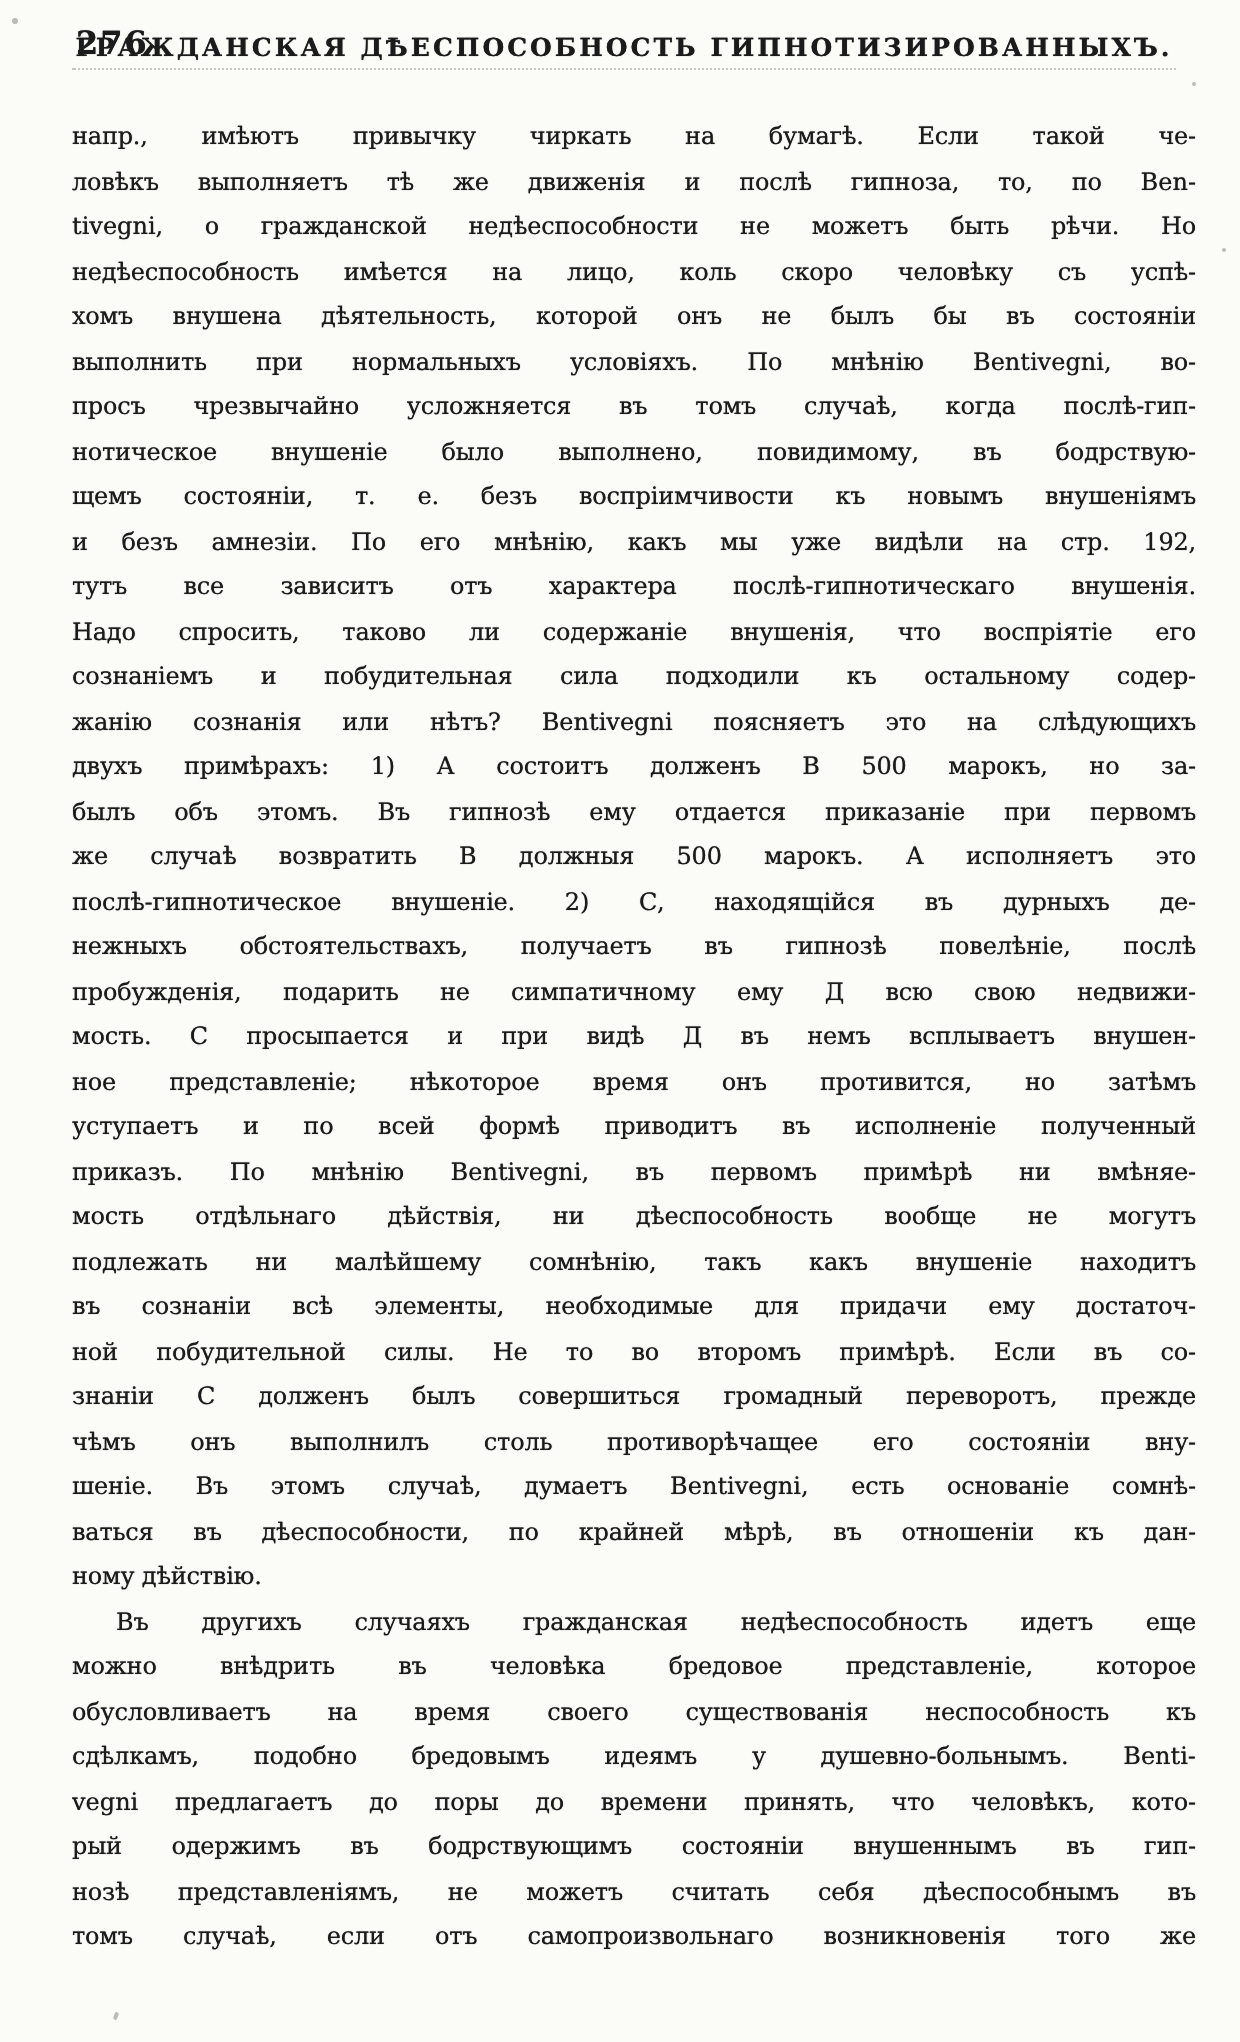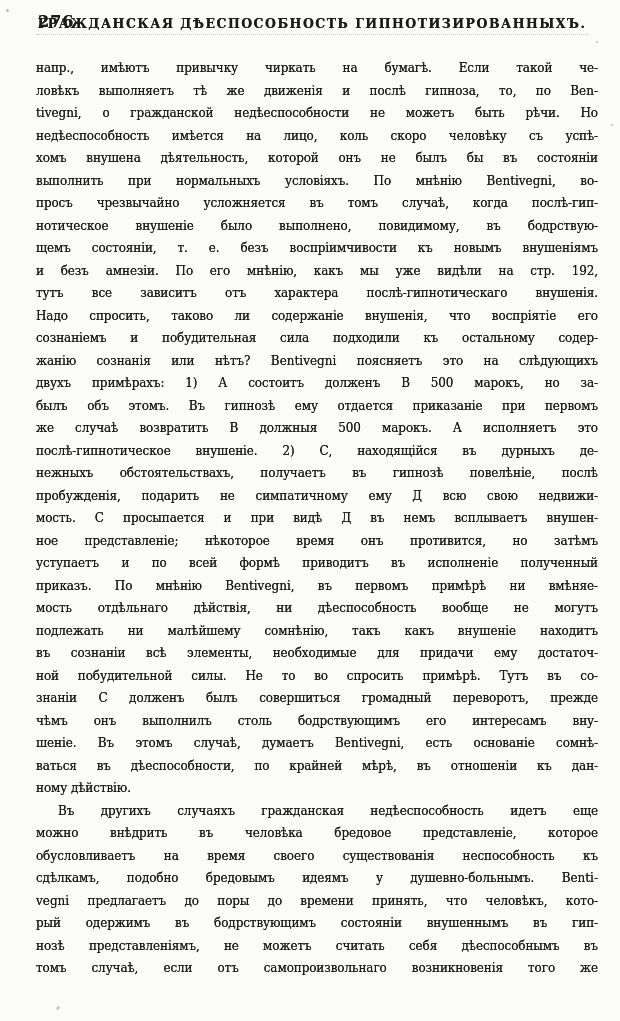--- a/index.html
+++ b/index.html
@@ -92,23 +92,23 @@
       <div class="line"><span>послѣ-гипнотическое внушеніе. 2) С, находящійся въ дурныхъ де-</span></div>
       <div class="line"><span>нежныхъ обстоятельствахъ, получаетъ въ гипнозѣ повелѣніе, послѣ</span></div>
       <div class="line"><span>пробужденія, подарить не симпатичному ему Д всю свою недвижи-</span></div>
       <div class="line"><span>мость. С просыпается и при видѣ Д въ немъ всплываетъ внушен-</span></div>
       <div class="line"><span>ное представленіе; нѣкоторое время онъ противится, но затѣмъ</span></div>
       <div class="line"><span>уступаетъ и по всей формѣ приводитъ въ исполненіе полученный</span></div>
       <div class="line"><span>приказъ. По мнѣнію </span><span class="it">Bentivegni</span><span>, въ первомъ примѣрѣ ни вмѣняе-</span></div>
       <div class="line"><span>мость отдѣльнаго дѣйствія, ни дѣеспособность вообще не могутъ</span></div>
       <div class="line"><span>подлежать ни малѣйшему сомнѣнію, такъ какъ внушеніе находитъ</span></div>
       <div class="line"><span>въ сознаніи всѣ элементы, необходимые для придачи ему достаточ-</span></div>
-      <div class="line"><span>ной побудительной силы. Не то во спросить примѣрѣ. Тутъ въ со-</span></div>
+      <div class="line"><span>ной побудительной силы. Не то во второмъ примѣрѣ. Если въ со-</span></div>
       <div class="line"><span>знаніи С долженъ былъ совершиться громадный переворотъ, прежде</span></div>
-      <div class="line"><span>чѣмъ онъ выполнилъ столь бодрствующимъ его интересамъ вну-</span></div>
+      <div class="line"><span>чѣмъ онъ выполнилъ столь противорѣчащее его состояніи вну-</span></div>
       <div class="line"><span>шеніе. Въ этомъ случаѣ, думаетъ </span><span class="it">Bentivegni</span><span>, есть основаніе сомнѣ-</span></div>
       <div class="line"><span>ваться въ дѣеспособности, по крайней мѣрѣ, въ отношеніи къ дан-</span></div>
       <div class="line flush"><span>ному дѣйствію.</span></div>
     </div>
     <div class="paragraph">
       <div class="line first"><span>Въ другихъ случаяхъ гражданская недѣеспособность идетъ еще</span></div>
       <div class="line"><span>можно внѣдрить въ человѣка бредовое представленіе, которое</span></div>
       <div class="line"><span>обусловливаетъ на время своего существованія неспособность къ</span></div>
       <div class="line"><span>сдѣлкамъ, подобно бредовымъ идеямъ у душевно-больнымъ. </span><span class="it">Benti-</span></div>
       <div class="line"><span class="it">vegni</span><span> предлагаетъ до поры до времени принять, что человѣкъ, кото-</span></div>

